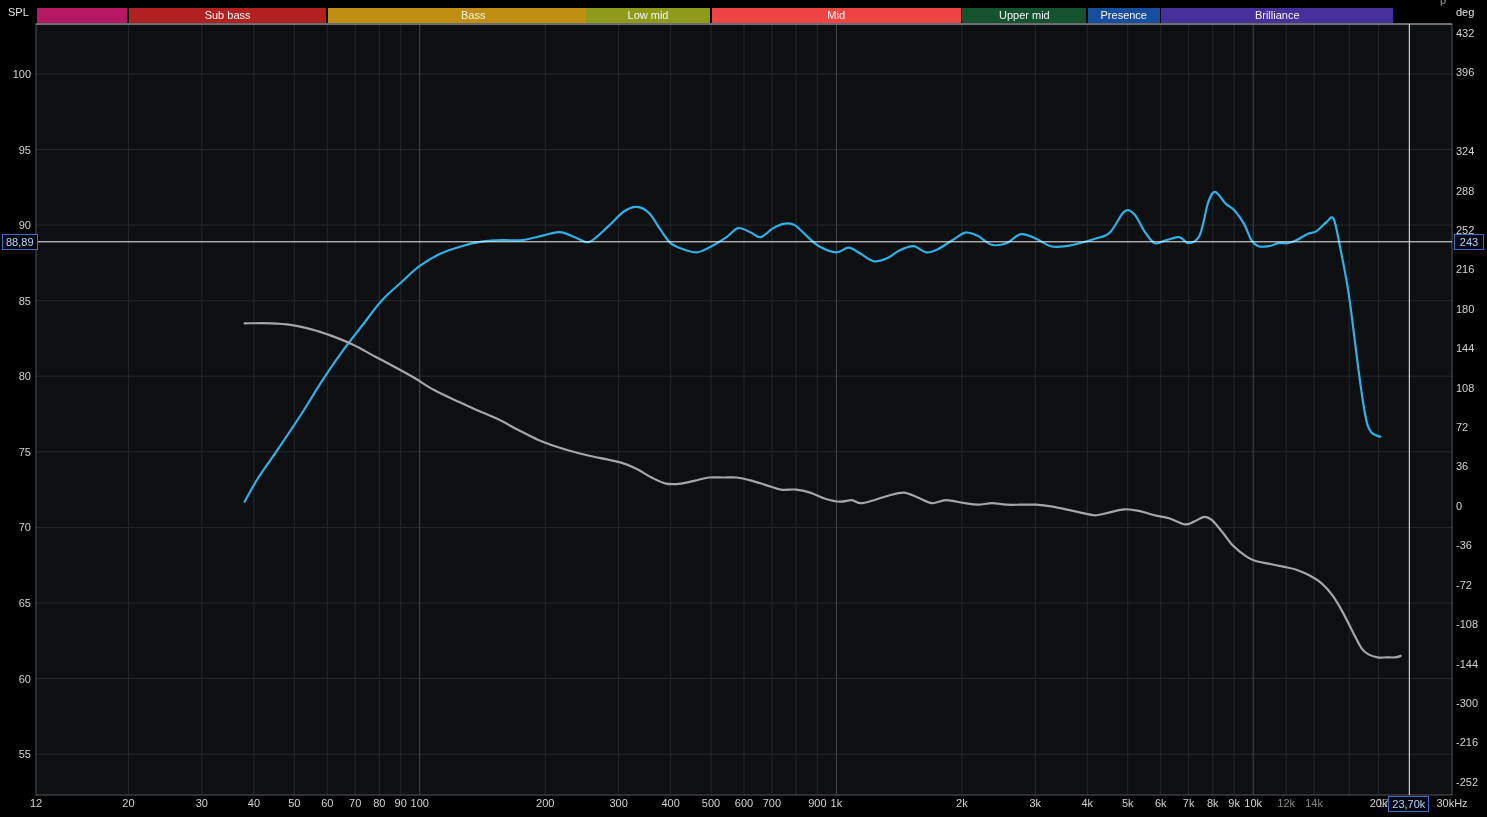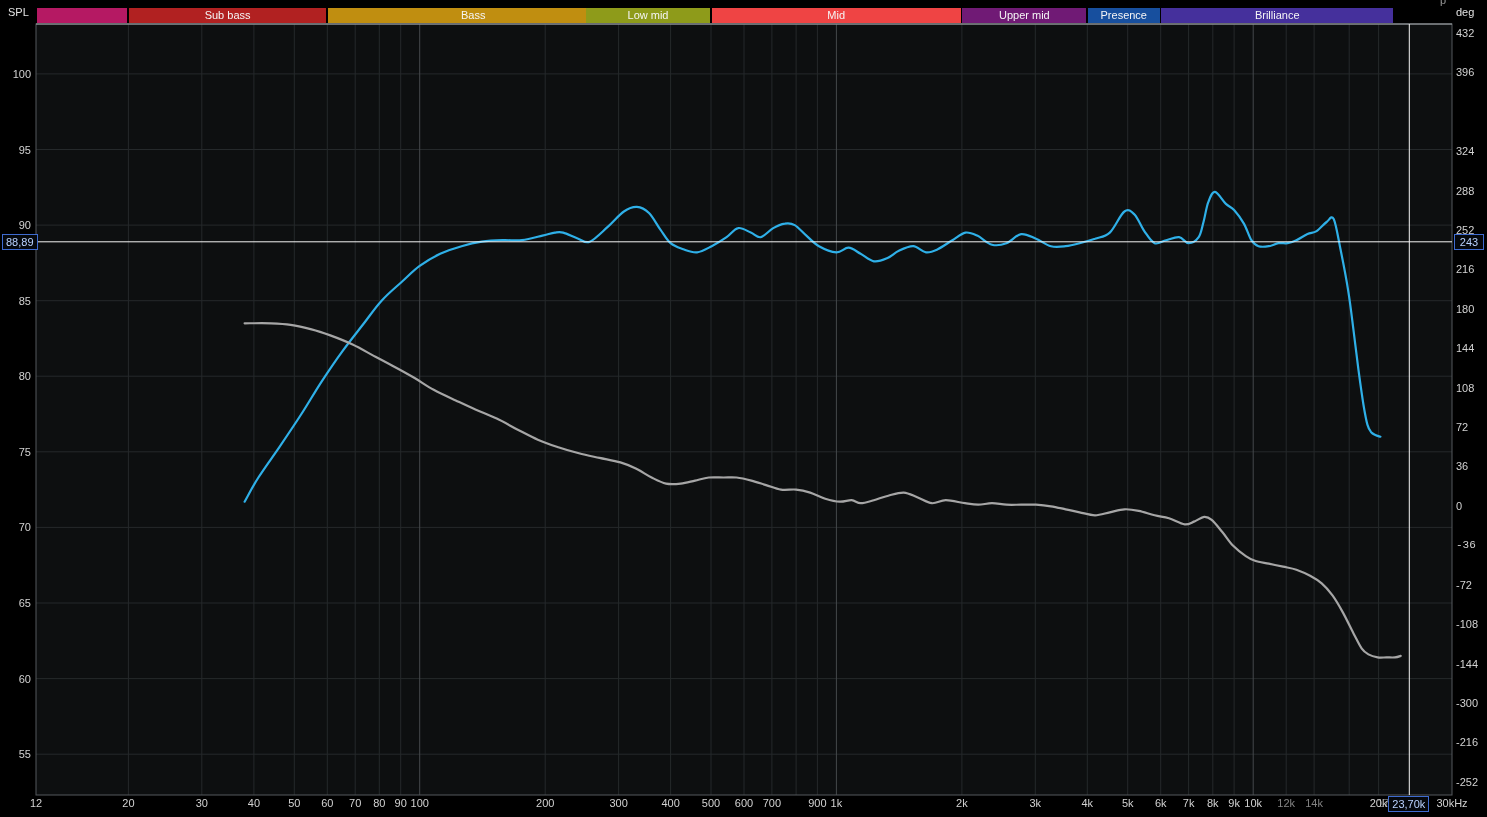--- a/index.html
+++ b/index.html
@@ -73,21 +73,21 @@
       <path d="M244.6 323.3C249.0 323.3 263.5 323.1 271.1 323.3C278.8 323.6 283.9 323.8 290.6 324.8C297.4 325.8 304.9 327.6 311.5 329.4C318.1 331.1 323.4 332.9 330.3 335.4C337.1 337.9 345.5 341.2 352.6 344.5C359.6 347.8 365.8 351.5 372.4 355.1C379.1 358.6 385.5 361.9 392.4 365.7C399.4 369.4 407.3 373.7 414.2 377.8C421.1 381.8 426.7 386.1 433.7 389.8C440.6 393.6 448.8 397.2 455.7 400.4C462.7 403.7 468.5 406.5 475.4 409.5C482.2 412.5 489.8 415.3 496.7 418.6C503.6 421.8 510.0 425.6 516.8 429.2C523.7 432.7 530.9 436.7 537.8 439.7C544.7 442.8 551.4 445.0 558.3 447.3C565.1 449.6 572.1 451.6 578.9 453.3C585.8 455.1 592.6 456.4 599.5 457.9C606.4 459.4 614.3 460.6 620.4 462.4C626.4 464.2 630.6 465.9 635.8 468.5C641.0 471.0 646.5 475.0 651.6 477.5C656.6 480.0 661.2 482.6 666.0 483.6C670.9 484.6 675.9 484.1 680.7 483.6C685.6 483.1 690.4 481.6 695.1 480.6C699.8 479.5 704.1 478.0 708.8 477.5C713.6 477.0 719.0 477.5 723.6 477.5C728.2 477.5 732.0 477.0 736.6 477.5C741.2 478.0 746.5 479.3 751.4 480.6C756.3 481.8 761.2 483.6 766.1 485.1C771.1 486.6 776.0 488.9 781.0 489.6C786.0 490.4 791.2 489.1 796.1 489.6C800.9 490.1 805.3 491.1 810.2 492.6C815.1 494.2 820.3 497.2 825.3 498.7C830.2 500.2 835.3 501.5 839.7 501.7C844.1 502.0 848.2 500.0 851.7 500.2C855.2 500.5 857.0 503.2 860.6 503.2C864.3 503.2 869.2 501.5 873.8 500.2C878.4 498.9 883.3 496.9 888.3 495.7C893.3 494.4 898.9 492.4 903.7 492.6C908.5 492.9 912.5 495.4 917.2 497.2C921.9 498.9 927.1 502.7 931.8 503.2C936.6 503.7 940.3 500.2 945.8 500.2C951.4 500.2 959.6 502.5 965.0 503.2C970.4 504.0 973.7 504.7 978.2 504.7C982.6 504.7 987.3 503.2 992.0 503.2C996.7 503.2 1001.6 504.5 1006.4 504.7C1011.3 505.0 1016.2 504.7 1021.1 504.7C1026.0 504.7 1031.0 504.5 1036.0 504.7C1041.0 505.0 1045.9 505.5 1050.9 506.3C1055.8 507.0 1060.9 508.3 1065.6 509.3C1070.4 510.3 1074.7 511.3 1079.6 512.3C1084.5 513.3 1089.9 515.3 1095.0 515.3C1100.0 515.3 1104.9 513.3 1109.8 512.3C1114.7 511.3 1119.5 509.5 1124.4 509.3C1129.2 509.0 1133.7 509.8 1138.7 510.8C1143.8 511.8 1149.5 514.1 1154.6 515.3C1159.6 516.6 1164.0 516.8 1169.0 518.3C1174.0 519.9 1180.5 523.9 1184.7 524.4C1189.0 524.9 1191.2 522.6 1194.5 521.4C1197.7 520.1 1201.4 517.1 1204.2 516.8C1207.1 516.6 1208.6 517.3 1211.7 519.9C1214.7 522.4 1218.7 527.7 1222.3 532.0C1225.8 536.2 1229.0 541.5 1232.9 545.6C1236.8 549.6 1242.1 553.6 1245.8 556.1C1249.5 558.7 1251.1 559.4 1255.0 560.7C1258.8 561.9 1264.1 562.7 1268.8 563.7C1273.5 564.7 1278.5 565.7 1283.1 566.7C1287.7 567.7 1291.9 568.2 1296.4 569.7C1300.9 571.3 1305.9 573.5 1310.1 575.8C1314.4 578.1 1317.9 580.1 1321.7 583.4C1325.4 586.6 1329.0 590.7 1332.5 595.4C1336.0 600.2 1339.2 605.8 1342.7 612.1C1346.2 618.4 1350.3 627.2 1353.4 633.2C1356.6 639.3 1359.1 644.8 1361.6 648.4C1364.0 651.9 1365.7 652.9 1368.4 654.4C1371.1 655.9 1374.7 656.9 1377.7 657.4C1380.7 657.9 1383.7 657.4 1386.6 657.4C1389.5 657.4 1392.7 657.7 1395.0 657.4C1397.4 657.2 1399.8 656.2 1400.7 655.9" fill="none" stroke="#a6a6a6" stroke-width="2.2" stroke-linejoin="round" stroke-linecap="round"></path>
       <line x1="36" x2="1452" y1="241.8" y2="241.8" stroke="#f4f4f4" stroke-width="1"></line>
       <line x1="1409.3" x2="1409.3" y1="24" y2="795" stroke="#f4f4f4" stroke-width="1"></line>
     </svg>
   <div id="bands">
       <div class="band" style="left: 36.5px; width: 90.9495px; background: rgb(181, 25, 99);"></div>
       <div class="band" style="left: 128.949px; width: 197.327px; background: rgb(177, 33, 33);">Sub bass</div>
       <div class="band" style="left: 327.777px; width: 291px; background: rgb(192, 142, 16);">Bass</div>
       <div class="band" style="left: 586.057px; width: 123.946px; background: rgb(142, 155, 26);">Low mid</div>
       <div class="band" style="left: 711.503px; width: 249.392px; background: #ef4444;">Mid</div>
-      <div class="band" style="left: 962.396px; width: 123.946px; background: #701a75;">Upper mid</div>
+      <div class="band" style="left: 962.396px; width: 123.946px; background: #14532d;">Upper mid</div>
       <div class="band" style="left: 1087.84px; width: 71.8813px; background: rgb(23, 79, 158);">Presence</div>
       <div class="band" style="left: 1161.22px; width: 232px; background: rgb(69, 48, 156);">Brilliance</div>
     </div>
   <div class="axis-title" id="spl-title">SPL</div>
   <div class="axis-title" id="deg-title">deg</div>
   <div id="left-ticks">
       <div class="tick ltick" style="top: 73.9px;">100</div>
       <div class="tick ltick" style="top: 149.5px;">95</div>
       <div class="tick ltick" style="top: 225.1px;">90</div>
       <div class="tick ltick" style="top: 300.7px;">85</div>
@@ -104,21 +104,21 @@
       <div class="tick rtick" style="top: 151px;">324</div>
       <div class="tick rtick" style="top: 190.5px;">288</div>
       <div class="tick rtick" style="top: 229.9px;">252</div>
       <div class="tick rtick" style="top: 269.3px;">216</div>
       <div class="tick rtick" style="top: 308.7px;">180</div>
       <div class="tick rtick" style="top: 348.2px;">144</div>
       <div class="tick rtick" style="top: 387.6px;">108</div>
       <div class="tick rtick" style="top: 427px;">72</div>
       <div class="tick rtick" style="top: 466.4px;">36</div>
       <div class="tick rtick" style="top: 505.9px;">0</div>
-      <div class="tick rtick" style="top: 545.3px; font-family: Liberation Mono, monospace;">-36</div>
+      <div class="tick rtick" style="top: 545.3px;">-36</div>
       <div class="tick rtick" style="top: 584.7px;">-72</div>
       <div class="tick rtick" style="top: 624.2px;">-108</div>
       <div class="tick rtick" style="top: 663.6px;">-144</div>
       <div class="tick rtick" style="top: 703px;">-300</div>
       <div class="tick rtick" style="top: 742.4px;">-216</div>
       <div class="tick rtick" style="top: 781.9px;">-252</div>
     </div>
   <div id="bottom-ticks">
       <div class="tick xtick" style="left: 36px;">12</div>
       <div class="tick xtick" style="left: 128.4px;">20</div>

